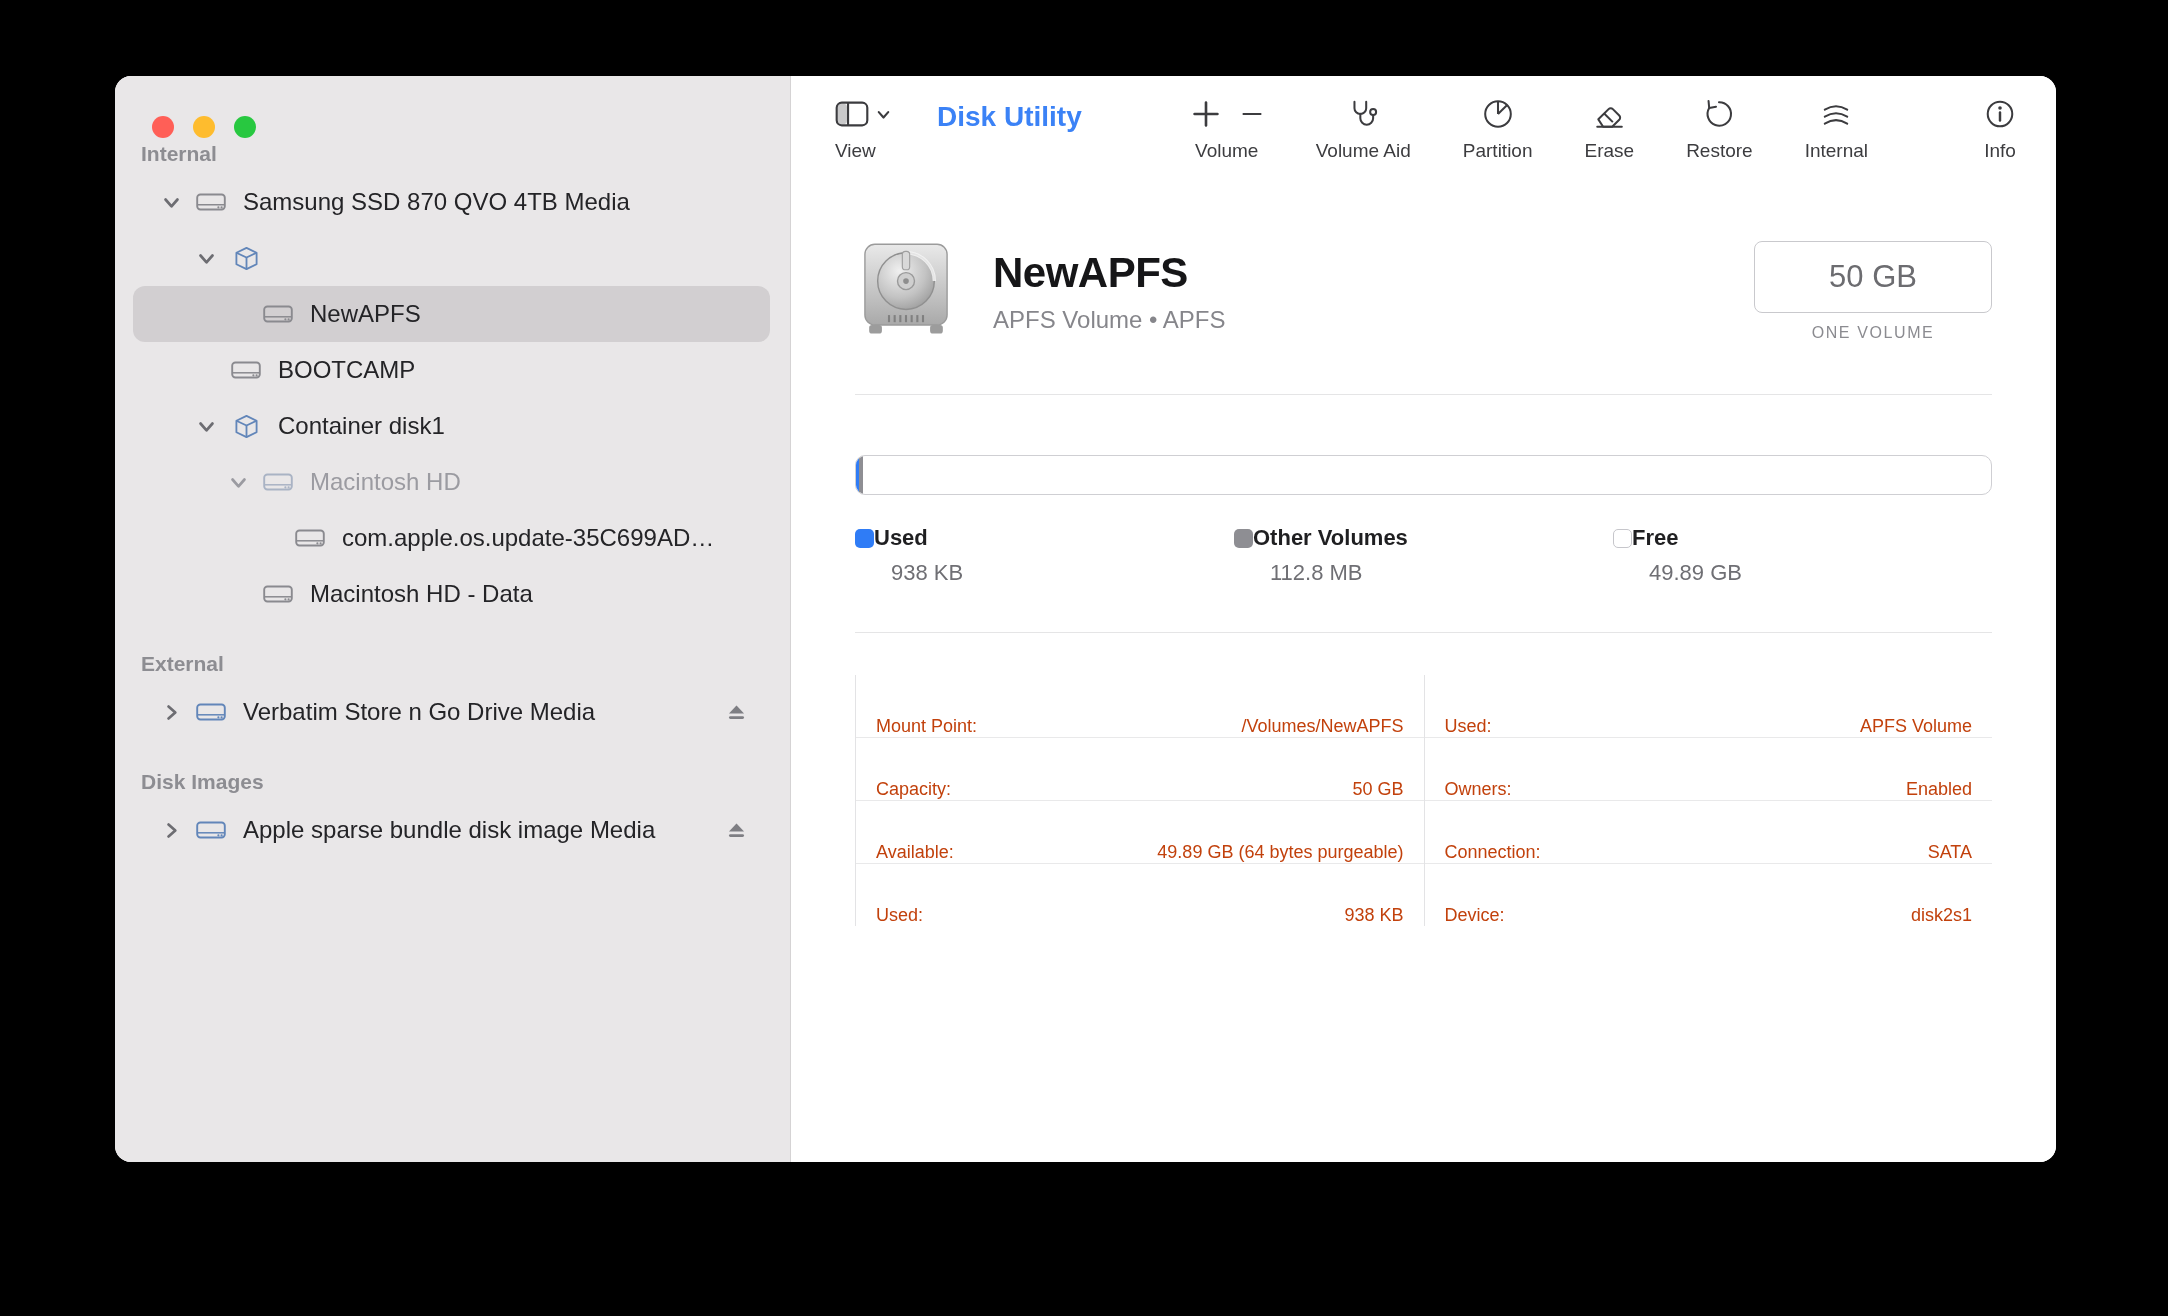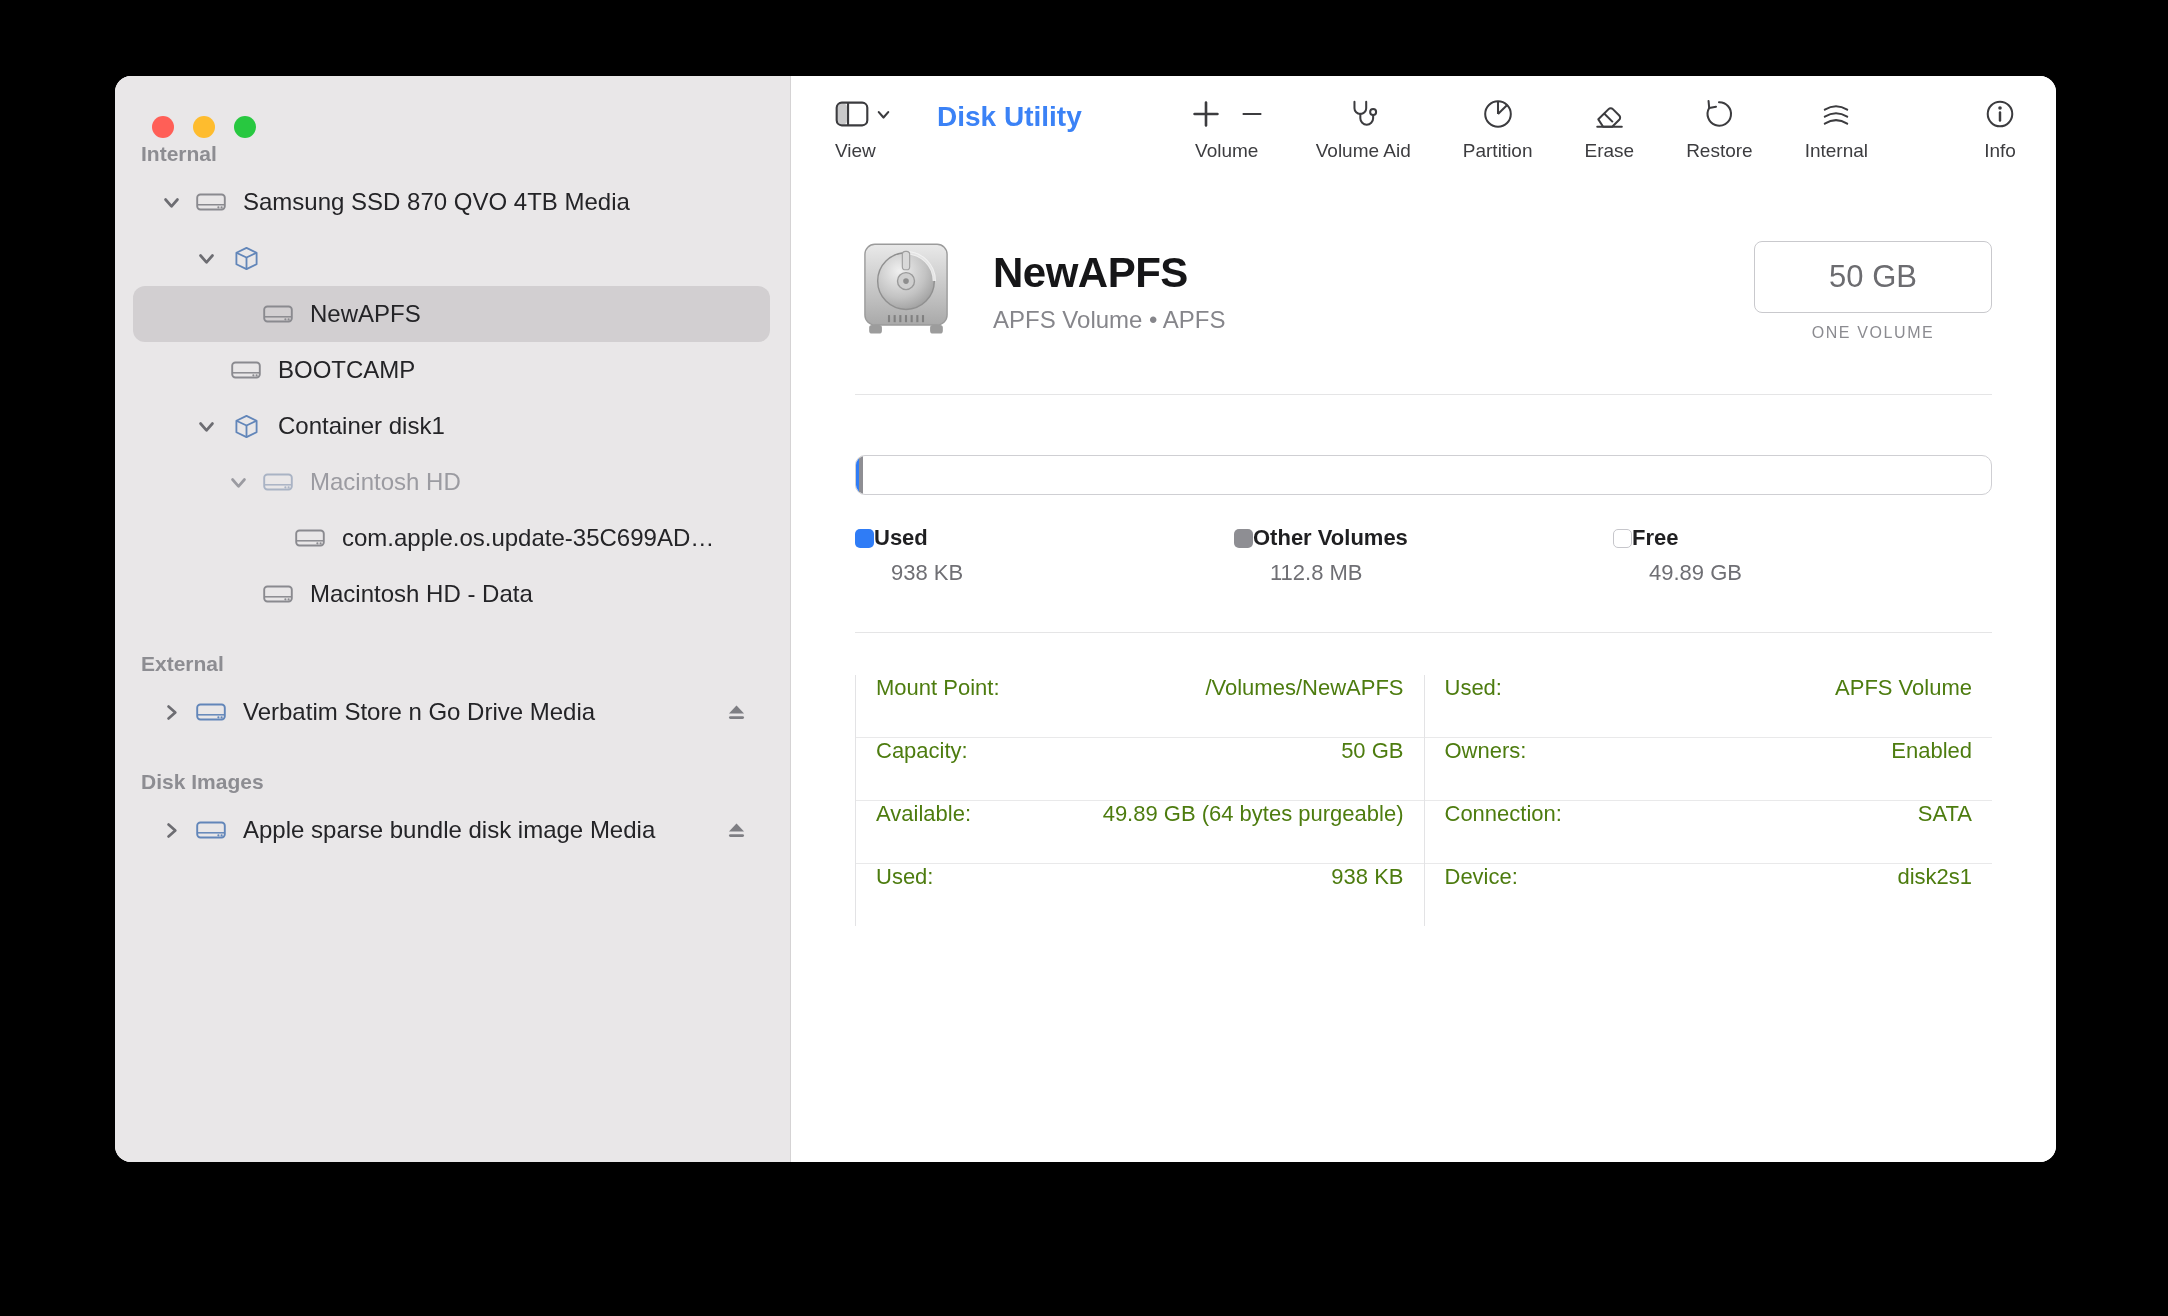--- a/index.html
+++ b/index.html
@@ -69,21 +69,21 @@
   .leg{width:384px;}
   .leg-head{display:flex;align-items:center;font-size:22px;font-weight:700;color:#1f1f21;}
   .leg-sq{width:19px;height:19px;border-radius:5px;box-sizing:border-box;}
   .sq-used{background:#2f7cf6}
   .sq-other{background:#8e8e93}
   .sq-free{background:#fff;border:1px solid #c6c6cb}
   .leg-val{margin-left:36px;margin-top:9px;font-size:22px;color:#6f6f74;}
   .div2{margin-top:46px;}
   .details{display:flex;margin-top:42px;}
   .dcol{flex:1;border-left:1px solid #e3e3e5;min-width:0;}
-  .drow{height:62px;display:flex;align-items:flex-start;justify-content:space-between;padding:0 20px;font-size:22px;color:#4d7c0f;border-bottom:1px solid #e9e9ea;}
+  .drow{height:62px;display:flex;align-items:flex-end;justify-content:space-between;padding:0 20px;font-size:18px;color:#c2410c;border-bottom:1px solid #e9e9ea;}
   .drow:last-child{border-bottom:none;}
   .dvalue{text-align:right;white-space:nowrap;}
   .dlabel{white-space:nowrap;}
   .symdefs{position:absolute;width:0;height:0;overflow:hidden;}
 </style>
 </head>
 <body>
 
 <svg class="symdefs" xmlns="http://www.w3.org/2000/svg" aria-hidden="true">
   <symbol id="i-chev" viewBox="0 0 14 14">

